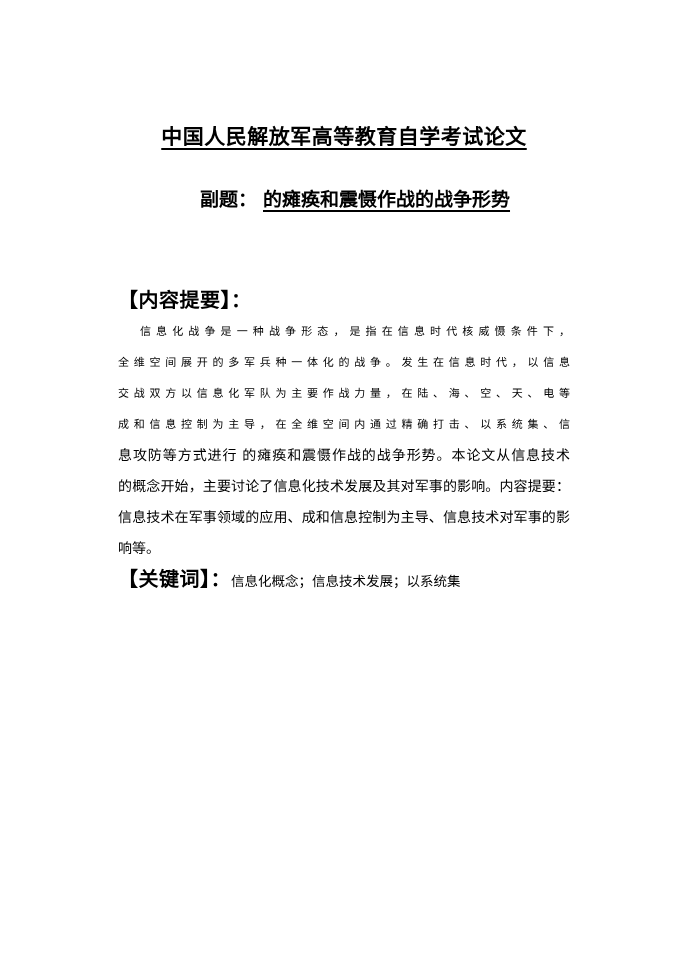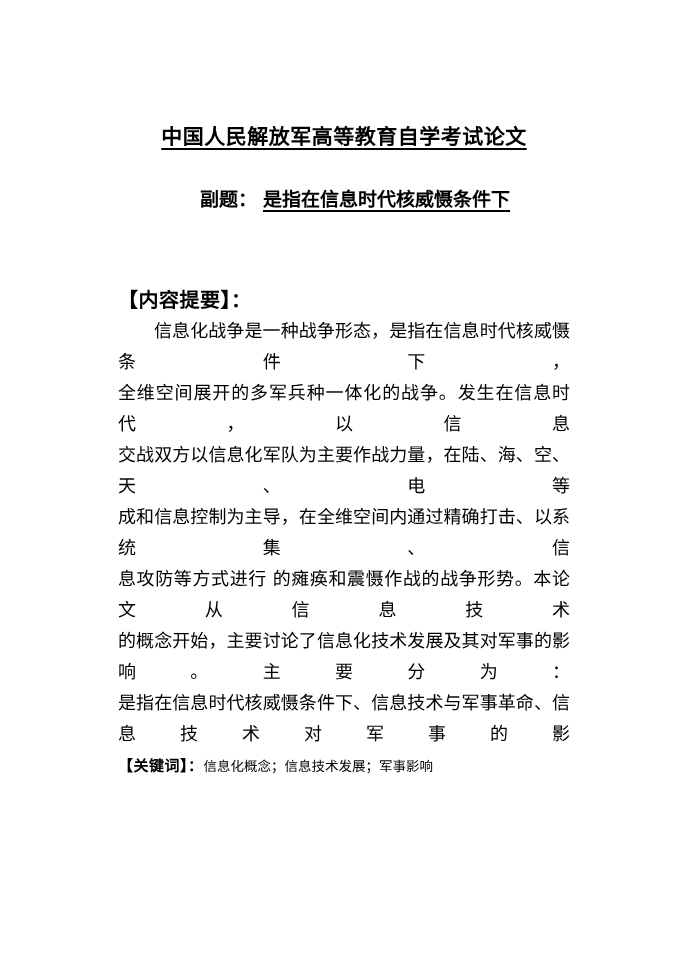--- a/index.html
+++ b/index.html
@@ -58,57 +58,58 @@
   .pline {
     line-height: 31px;
     text-align: justify;
     text-justify: inter-character;
     white-space: nowrap;
   }
   .pline.full {
     white-space: normal;
     text-align-last: justify;
   }
-  .pline.big   { font-size: 18px; }
-  .pline.small { font-size: 18px; }
+  .pline.big   { font-size: 11px; }
+  .pline.small { font-size: 14px; }
   .pline.indent { text-indent: 2em; }
   .keywords-line {
     line-height: 31px;
     font-size: 13.5px;
   }
   .keywords-line .keywords-label {
     font-weight: bold;
-    font-size: 15px;
+    font-size: 20px;
     letter-spacing: 0.5px;
   }
 </style>
 </head>
 <body>
 
 <div class="page">
 
   <div class="doc-title">
     <span class="underlined">中国人民解放军高等教育自学考试论文</span>
   </div>
 
   <div class="doc-subtitle">
-    <span class="subtitle-label">副题：</span><span class="underlined">是指在信息时代核威慑条件下</span>
+    <span class="subtitle-label">副题：</span><span class="underlined">的瘫痪和震慑作战的战争形势</span>
   </div>
 
   <div class="content">
 
     <div class="abstract-heading">【内容提要】：</div>
 
     <div class="pline big full indent">信息化战争是一种战争形态，是指在信息时代核威慑条件下，</div>
     <div class="pline big full">全维空间展开的多军兵种一体化的战争。发生在信息时代，以信息</div>
     <div class="pline big full">交战双方以信息化军队为主要作战力量，在陆、海、空、天、电等</div>
     <div class="pline big full">成和信息控制为主导，在全维空间内通过精确打击、以系统集、信</div>
     <div class="pline small full">息攻防等方式进行 的瘫痪和震慑作战的战争形势。本论文从信息技术</div>
-    <div class="pline small full">的概念开始，主要讨论了信息化技术发展及其对军事的影响。主要分为：</div>
-    <div class="pline small full">是指在信息时代核威慑条件下、信息技术与军事革命、信息技术对军事的影</div>
+    <div class="pline small full">的概念开始，主要讨论了信息化技术发展及其对军事的影响。内容提要：</div>
+    <div class="pline small full">信息技术在军事领域的应用、成和信息控制为主导、信息技术对军事的影</div>
+    <div class="pline small">响等。</div>
 
     <div class="keywords-line">
-      <span class="keywords-label">【关键词】：</span><span>信息化概念；信息技术发展；军事影响</span>
+      <span class="keywords-label">【关键词】：</span><span>信息化概念；信息技术发展；以系统集</span>
     </div>
 
   </div>
 
 </div>
 
 </body></html>

